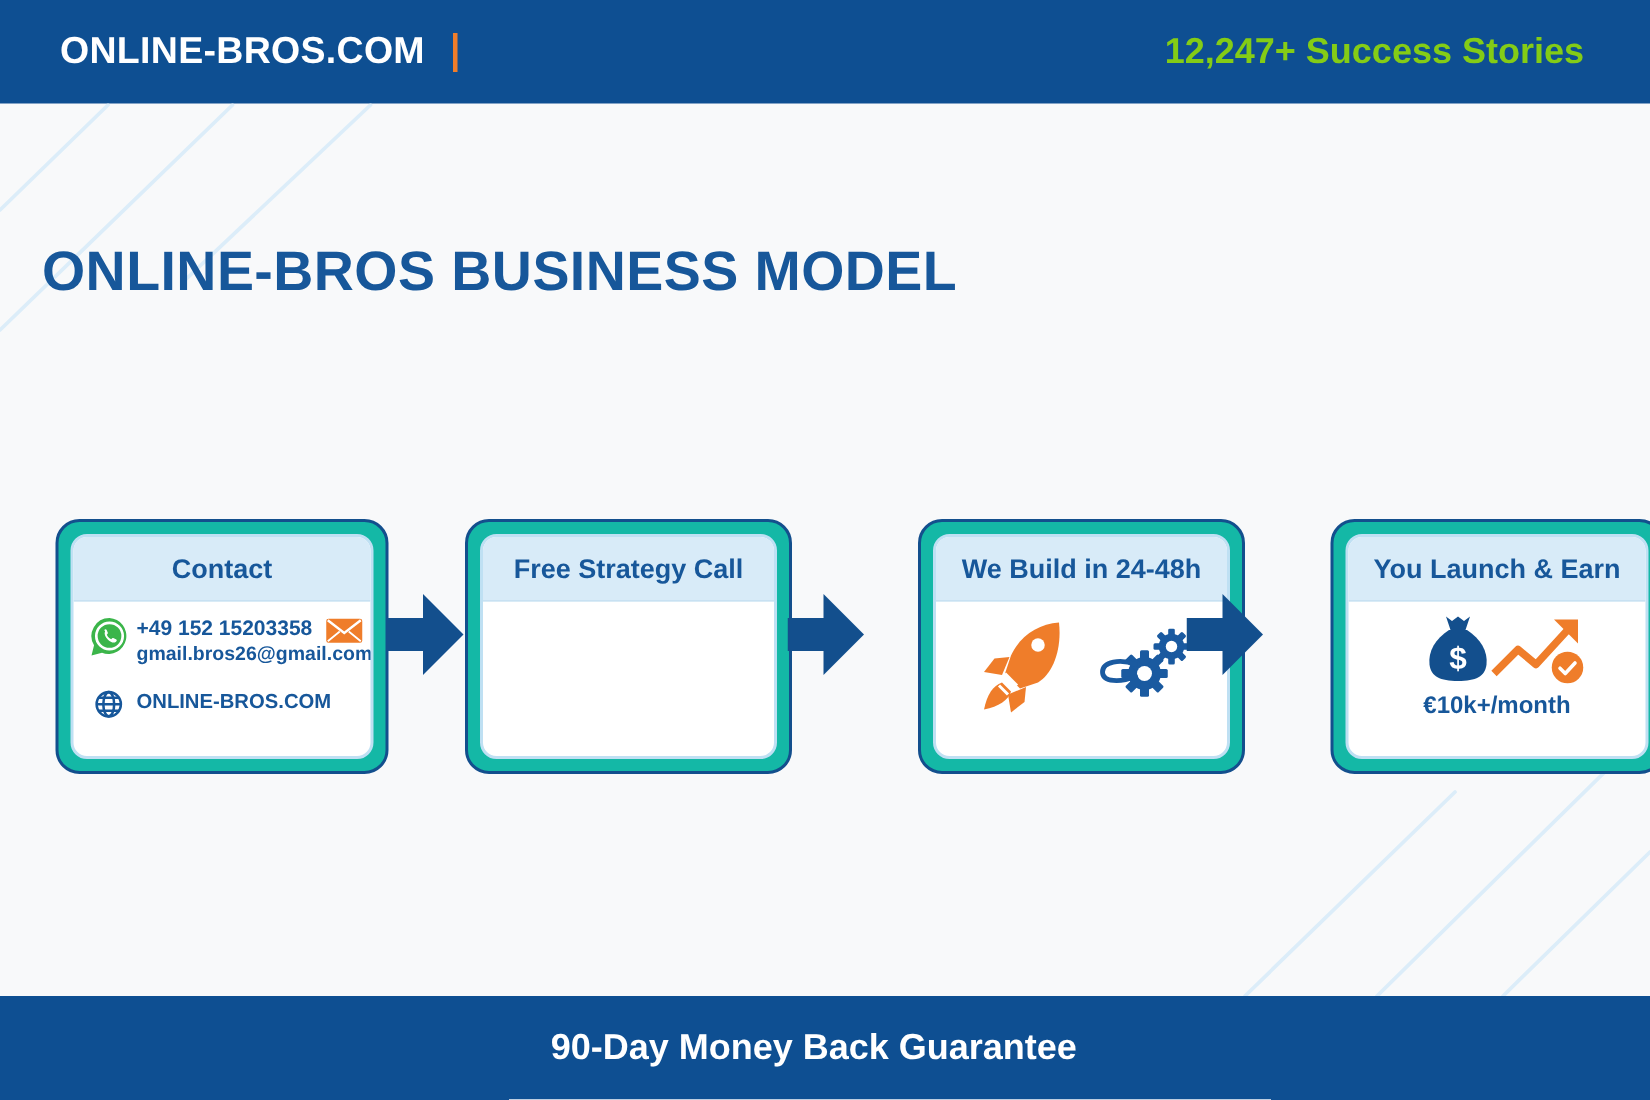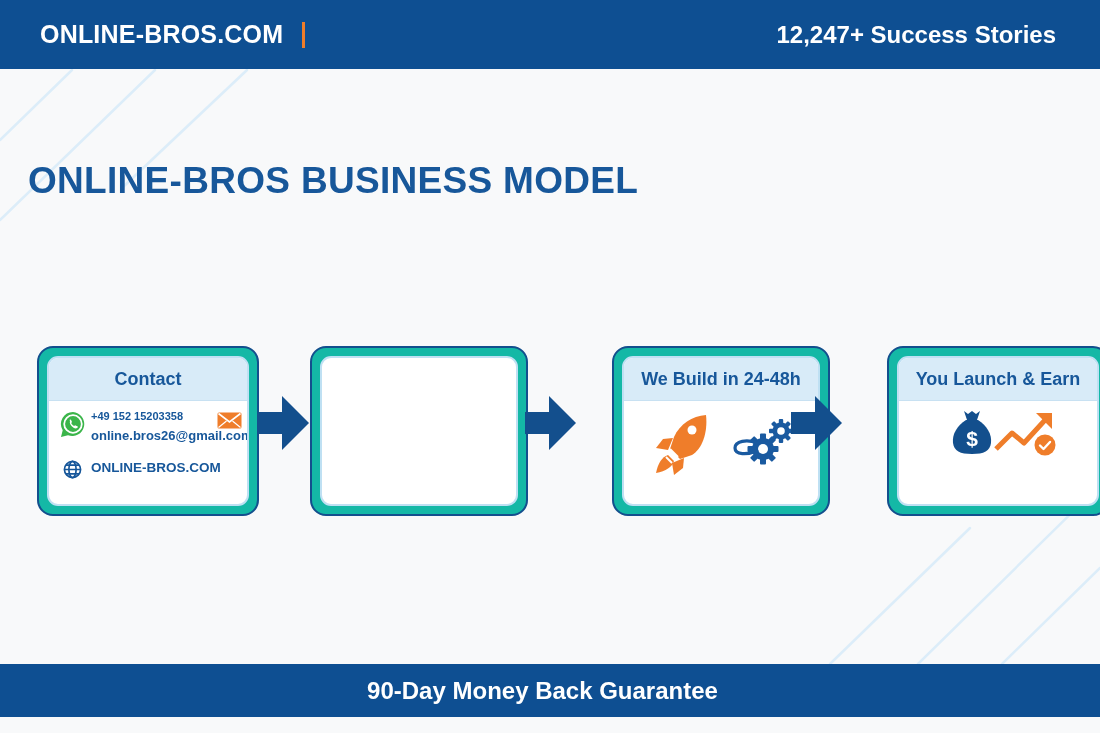--- a/index.html
+++ b/index.html
@@ -12,21 +12,21 @@
   }
   .header {
     position: absolute; left: 0; top: 0; width: 1100px; height: 69px;
     background: #0e4f92;
     display: flex; align-items: center; justify-content: space-between;
     padding: 0 44px 0 40px;
   }
   .brand { display: flex; align-items: center; }
   .brand-text { color: #fff; font-weight: bold; font-size: 25px; letter-spacing: 0.2px; }
   .brand-bar { width: 3px; height: 26px; background: #ef7d2a; margin-left: 19px; }
-  .stories { color: #ffffff; font-weight: bold; font-size: 24px; }
+  .stories { color: #84cc16; font-weight: bold; font-size: 24px; }
 
   .bg-lines { position: absolute; left: 0; top: 69px; width: 1100px; height: 595px; pointer-events: none; }
 
   .title {
     position: absolute; left: 0; top: 160px; width: 1080px; text-align: left;
     font-size: 37px; font-weight: bold; color: #17579a; letter-spacing: 0.3px; margin-left: 28px;
   }
 
   .card {
     position: absolute; top: 346px; height: 170px;
@@ -47,32 +47,32 @@
   .card-body { flex: 1; position: relative; }
 
   .arrow { position: absolute; top: 394px; width: 52px; height: 58px; }
 
   .c1 { left: 37px; width: 222px; }
   .c2 { left: 310px; width: 218px; }
   .c3 { left: 576px; width: 218px; margin-left: 36px; }
   .c4 { left: 843px; width: 222px; margin-left: 44px; }
 
   .contact-row { position: absolute; display: flex; align-items: center; font-weight: bold; color: #17579a; }
-  .phone { left: 42px; top: 9px; font-size: 11px; }
+  .phone { left: 42px; top: 9px; font-size: 14px; }
   .email { left: 42px; top: 27px; font-size: 13px; }
   .web { left: 42px; top: 59px; font-size: 13.5px; }
   .icon { position: absolute; }
 
   .duration, .income {
     position: absolute; left: 0; width: 100%; text-align: center;
     font-weight: bold; font-size: 16px; color: #17579a;
   }
 
   .footer {
-    position: absolute; left: 0; top: 664px; width: 1100px; height: 53px;
+    position: absolute; left: 0; top: 664px; width: 1100px; height: 69px;
     background: #0e4f92; display: flex; align-items: center; justify-content: center; text-align: center;
   }
   .footer-text { color: #fff; font-weight: bold; font-size: 24px; margin-left: -15px; }
 </style>
 </head>
 <body>
 
 <div class="header">
   <div class="brand">
     <span class="brand-text">ONLINE-BROS.COM</span>
@@ -102,40 +102,41 @@
         <path d="M13 1a12 12 0 0 0-10.3 18.2L1 26l7-1.8A12 12 0 1 0 13 1z" fill="#3bb54a"></path>
         <circle cx="13" cy="13" r="8.8" fill="none" stroke="#fff" stroke-width="1.8"></circle>
         <path d="M9.5 9c.6-.8 1.3-.7 1.6 0l.8 1.8c.2.5-.4 1-.7 1.3.6 1.3 1.7 2.4 3 3 .3-.3.8-.9 1.3-.7l1.8.8c.7.3.8 1 0 1.6-1.3 1.1-3.3.6-5.3-1.3-2-2-2.7-4.3-1.9-5.5z" fill="#fff"></path>
       </svg>
       <span class="contact-row phone">+49 152 15203358</span>
       <svg class="icon" style="left:168px;top:11px" width="25" height="17" viewBox="0 0 25 17">
         <rect x="0.5" y="0.5" width="24" height="16" rx="1.5" fill="#ef7d2a"></rect>
         <path d="M1.5 1.5l11 8.5 11-8.5" fill="none" stroke="#fff" stroke-width="1.6"></path>
         <path d="M1.5 15.5l8-6.5M23.5 15.5l-8-6.5" fill="none" stroke="#fff" stroke-width="1.2"></path>
       </svg>
-      <span class="contact-row email">online.bros26@gmail.com</span>
+      <span class="contact-row email">gmail.bros26@gmail.com</span>
       <svg class="icon" style="left:14px;top:59px" width="19" height="19" viewBox="0 0 20 20">
         <g fill="none" stroke="#17579a" stroke-width="1.8">
           <circle cx="10" cy="10" r="8.5"></circle>
           <ellipse cx="10" cy="10" rx="3.8" ry="8.5"></ellipse>
           <line x1="1.5" y1="10" x2="18.5" y2="10"></line>
           <path d="M3 5.5h14M3 14.5h14"></path>
         </g>
       </svg>
       <span class="contact-row web">ONLINE-BROS.COM</span>
     </div>
   </div>
 </div>
 
 <svg class="arrow" style="left:258px" viewBox="0 0 52 58">
   <path d="M0 18h24V2l27 27-27 27V40H0z" fill="#134f8d"></path>
 </svg>
 
 <div class="card c2">
   <div class="card-inner">
+    <div class="card-head">Free Strategy Call</div>
   </div>
 </div>
 
 <svg class="arrow" style="left:525px" viewBox="0 0 52 58">
   <path d="M0 18h24V2l27 27-27 27V40H0z" fill="#134f8d"></path>
 </svg>
 
 <div class="card c3">
   <div class="card-inner">
     <div class="card-head">We Build in 24-48h</div>
@@ -190,19 +191,20 @@
         <text x="20" y="37" text-anchor="middle" font-family="Liberation Sans, sans-serif" font-weight="bold" font-size="21" fill="#fff">$</text>
       </svg>
       <svg class="icon" style="left:95px;top:10px" width="62" height="42" viewBox="0 0 62 42">
         <path d="M2 38l16-16 12 10 22-24" fill="none" stroke="#ef7d2a" stroke-width="5" stroke-linejoin="round"></path>
         <path d="M42 2h16v16z" fill="#ef7d2a"></path>
       </svg>
       <svg class="icon" style="left:135px;top:33px" width="22" height="22" viewBox="0 0 22 22">
         <circle cx="11" cy="11" r="10.5" fill="#ef7d2a"></circle>
         <path d="M6 11.5l3.5 3.5 6.5-7" fill="none" stroke="#fff" stroke-width="2.4" stroke-linecap="round" stroke-linejoin="round"></path>
       </svg>
+      <div class="income" style="top:61px">€10k+/month</div>
     </div>
   </div>
 </div>
 
 <div class="footer">
   <span class="footer-text">90-Day Money Back Guarantee</span>
 </div>
 
 </body></html>

